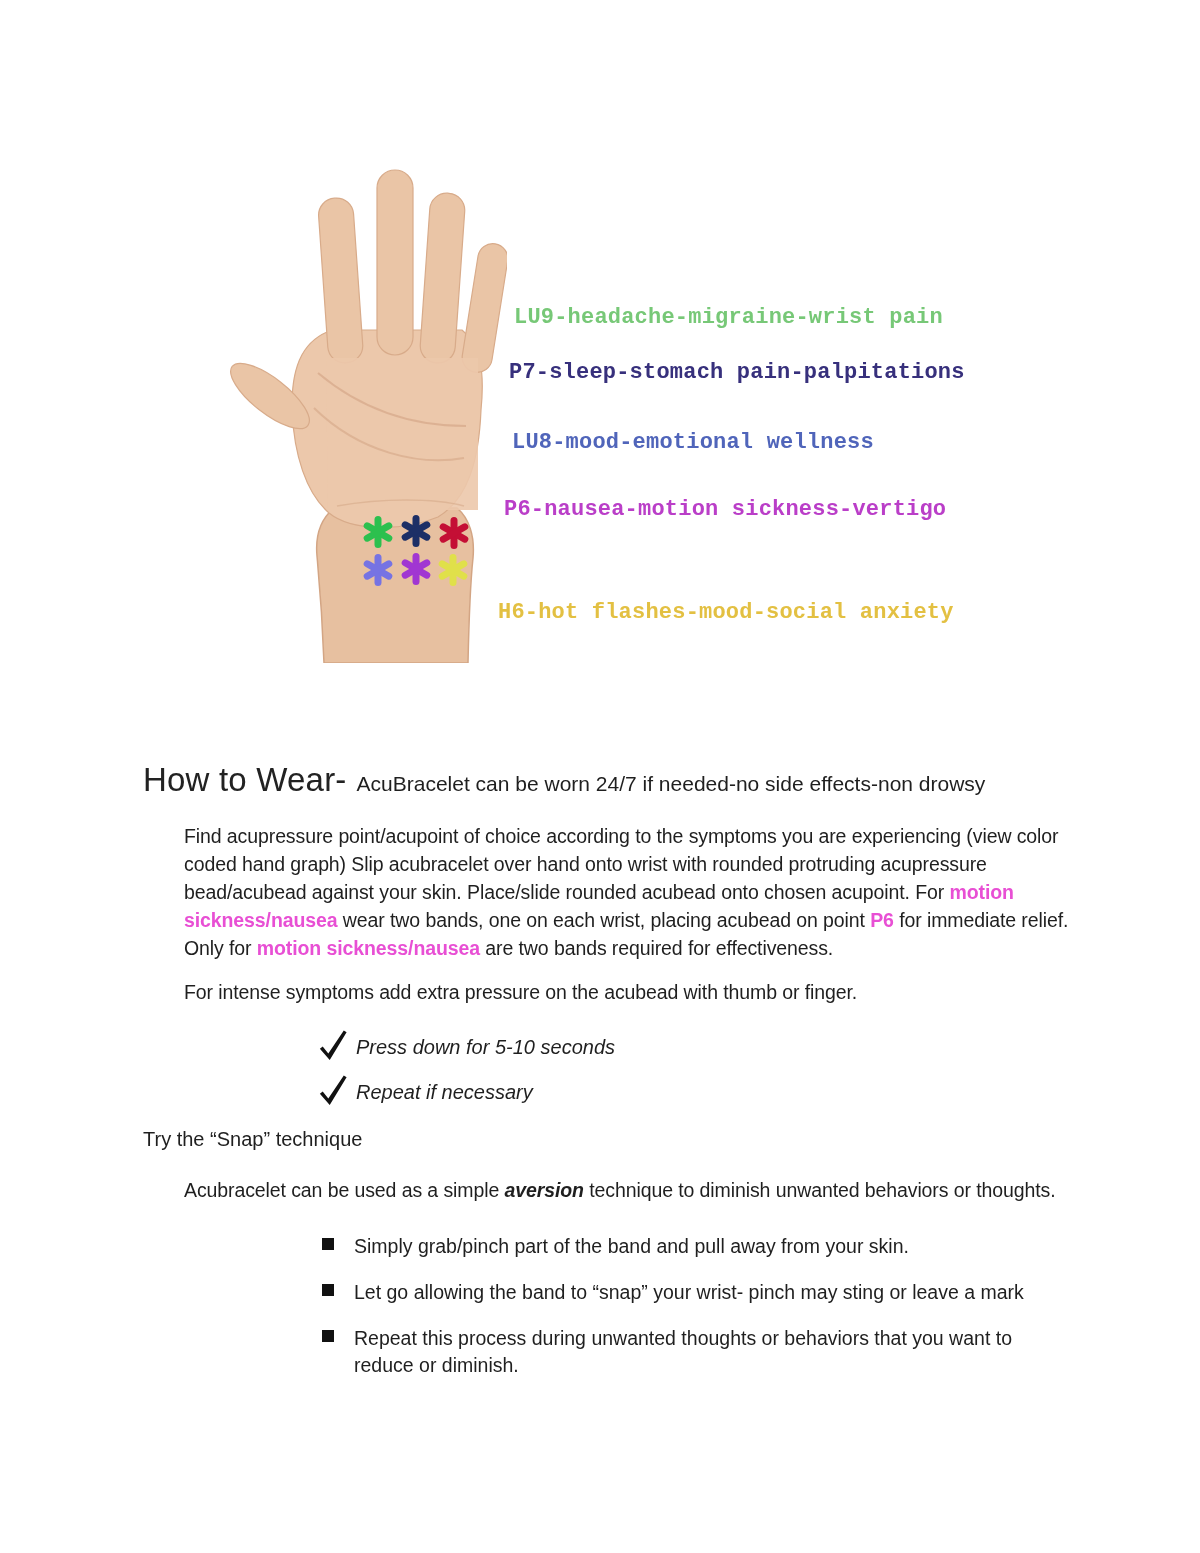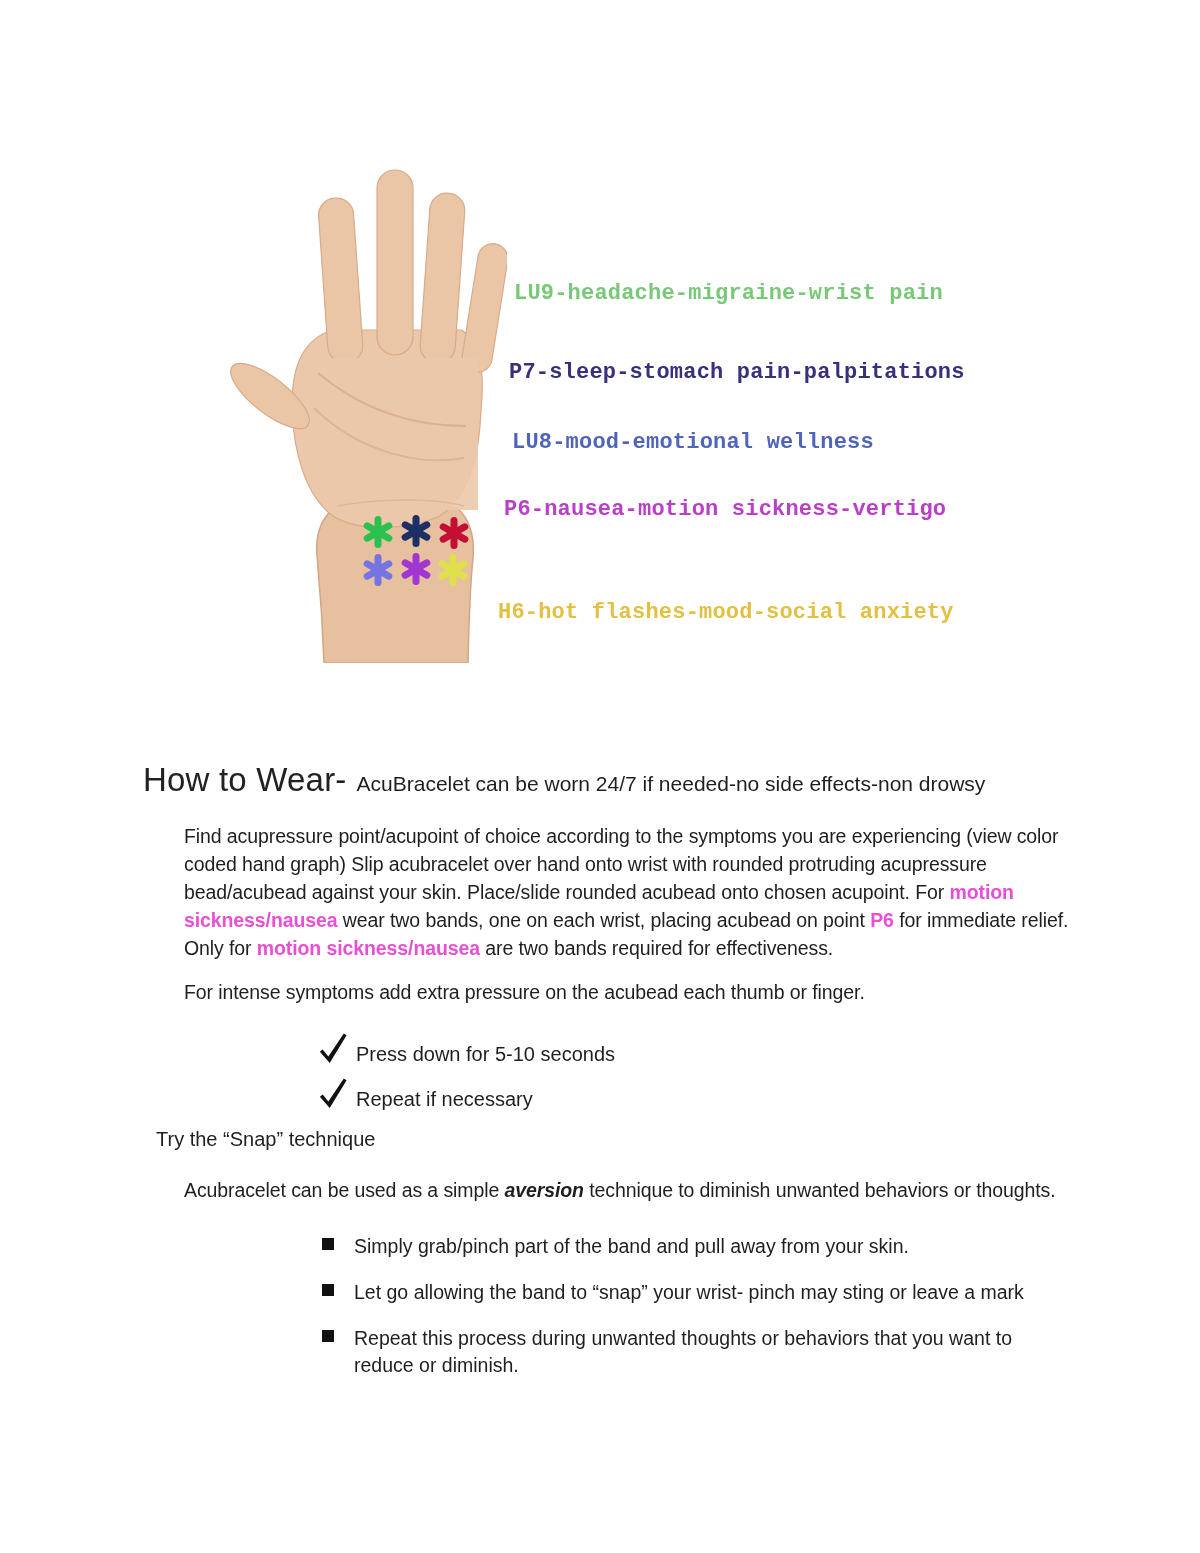--- a/index.html
+++ b/index.html
@@ -17,37 +17,37 @@
   .acu-label {
     position:absolute;
     font-family:Liberation Mono, monospace;
     font-weight:700;
     font-size:22px;
     line-height:28px;
     white-space:nowrap;
     letter-spacing:0.2px;
   }
   .acu-label:nth-of-type(1){ left:519px; top:226px; }
-  .acu-label:nth-of-type(2){ left:514px; top:280px; }
+  .acu-label:nth-of-type(2){ left:514px; top:304px; }
   .acu-label:nth-of-type(3){ left:509px; top:359px; }
   .acu-label:nth-of-type(4){ left:512px; top:429px; }
   .acu-label:nth-of-type(5){ left:504px; top:496px; }
   .acu-label:nth-of-type(6){ left:498px; top:563px;margin-top:36px; }
   
   .heading-row { position:absolute; left:143px; top:760px; width:960px; white-space:nowrap; }
   .heading-main { font-size:33px; line-height:40px; color:#222; letter-spacing:0.2px; }
   .heading-sub  { font-size:21px; color:#1f1f1f; margin-left:10px; }
   .para { position:absolute; left:143px; width:922px; font-size:19.5px; line-height:28px; letter-spacing:-0.1px;margin-left:41px; }
   .para-find    { top:822px; }
   .para-intense { top:978px; }
   .check-list { position:absolute; left:318px; top:1026px; }
-  .check-row { display:flex; align-items:flex-end; height:38px; margin-bottom:7px; }
+  .check-row { display:flex; align-items:center; height:38px; margin-bottom:7px;font-style:italic; }
   .check-icon { width:30px; height:32px; flex:0 0 auto; }
   .check-text { font-size:20px; line-height:24px; margin-left:8px; position:relative; top:2px; }
-  .snap-line { position:absolute; left:156px; top:1128px; font-size:20px; }
+  .snap-line { position:absolute; left:143px; top:1128px; font-size:20px; }
   .para-aversion { top:1176px; }
   .bullet-list { position:absolute; left:322px; top:1233px; width:710px; }
   .bullet-row { display:flex; margin-bottom:19px; }
   .bullet-square { width:12px; height:12px; background:#111; margin-top:5px; flex:0 0 auto; }
   .bullet-text { font-size:19.5px; line-height:27px; margin-left:20px; width:680px; }
 </style>
 </head>
 <body>
 
 <div class="page">
@@ -108,21 +108,21 @@
   <div class="acu-label" style="color: rgb(80, 101, 186);">LU8-mood-emotional wellness</div>
   <div class="acu-label" style="color: rgb(186, 62, 200);">P6-nausea-motion sickness-vertigo</div>
   <div class="acu-label" style="color: rgb(227, 192, 66);">H6-hot flashes-mood-social anxiety</div>
 
   <div class="heading-row">
     <span class="heading-main">How to Wear-</span><span class="heading-sub">AcuBracelet can be worn 24/7 if needed-no side effects-non drowsy</span>
   </div>
 
   <div class="para para-find"><span>Find acupressure point/acupoint of choice according to the symptoms you are experiencing (view color coded hand graph)  Slip acubracelet over hand onto wrist with rounded protruding acupressure bead/acubead against your skin.  Place/slide rounded acubead onto chosen acupoint. For </span><span style="color: rgb(232, 79, 212); font-weight: 700;">motion sickness/nausea</span><span> wear two bands, one on each wrist, placing acubead on point </span><span style="color: rgb(232, 79, 212); font-weight: 700;">P6</span><span> for immediate relief. Only for </span><span style="color: rgb(232, 79, 212); font-weight: 700;">motion sickness/nausea</span><span> are two bands required for effectiveness.</span></div>
 
-  <div class="para para-intense">For intense symptoms add extra pressure on the acubead each thumb or finger.</div>
+  <div class="para para-intense">For intense symptoms add extra pressure on the acubead with thumb or finger.</div>
 
   <div class="check-list">
     <div class="check-row">
       <svg class="check-icon" viewBox="0 0 32 34">
         <path d="M2 21 L5 18.5 L11 26 L27.5 1.5 L30.5 3.5 L12.5 33 Z" fill="#111"></path>
       </svg>
       <span class="check-text">Press down for 5-10 seconds</span>
     </div>
     <div class="check-row">
       <svg class="check-icon" viewBox="0 0 32 34">

